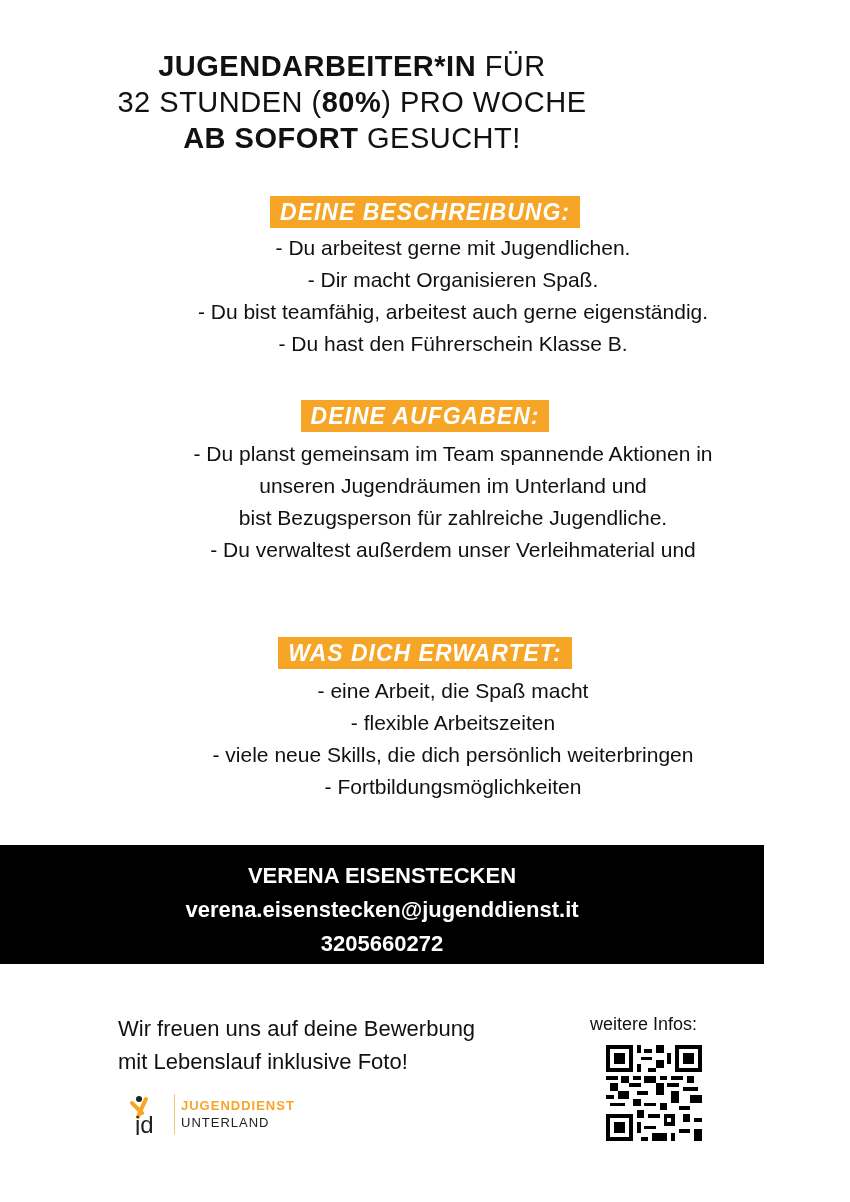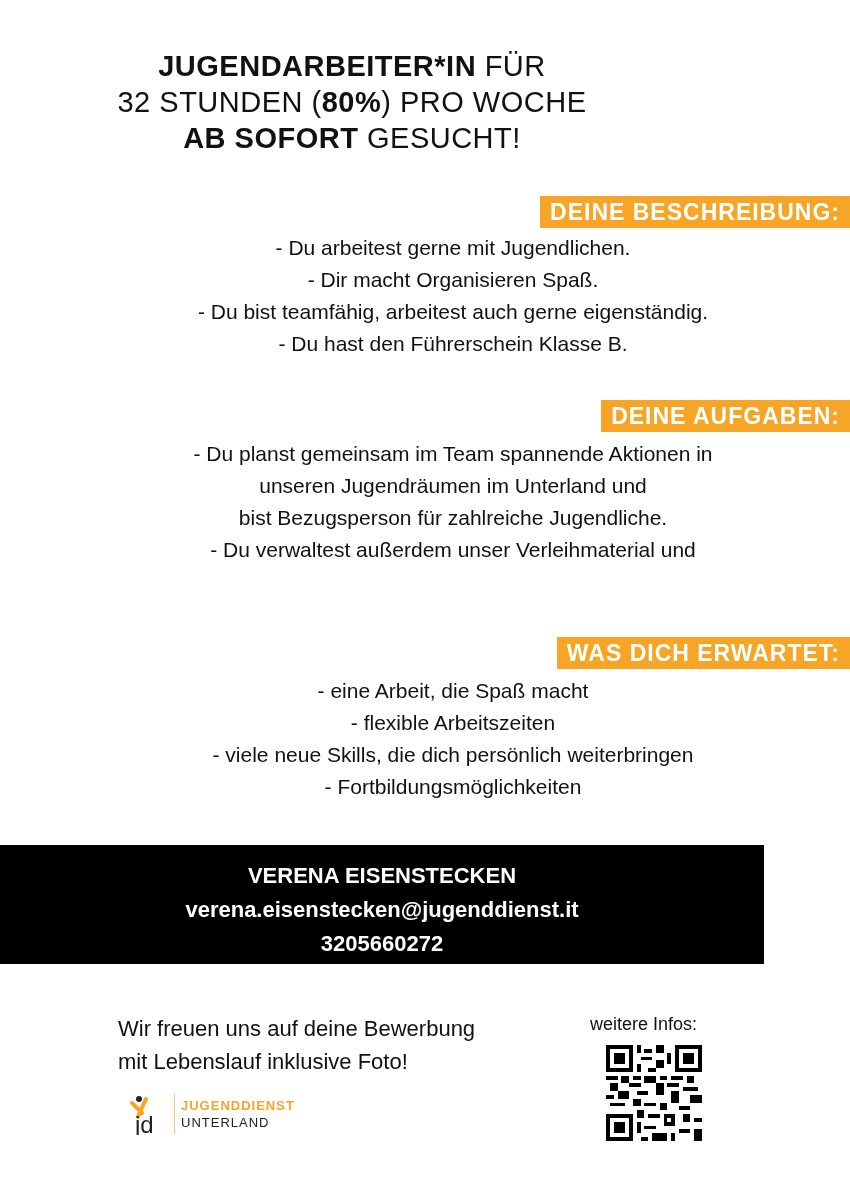--- a/index.html
+++ b/index.html
@@ -2,21 +2,21 @@
 <html><head>
 <meta charset="utf-8">
 <style>
   html, body { margin: 0; padding: 0; }
   body {
     width: 850px; height: 1202px; background: #ffffff; position: relative; overflow: hidden;
     font-family: "Liberation Sans", "DejaVu Sans", sans-serif; color: #111;
   }
   .title { position: absolute; top: 48px; left: 0; width: 704px; text-align: center; font-size: 29px; line-height: 36px; letter-spacing: 0.5px; }
   .title b { font-weight: 900; }
-  .badge-wrap { position: absolute; left: 0; width: 850px; text-align: right; }
+  .badge-wrap { position: absolute; left: 0; width: 850px; text-align: center; font-style: italic; }
   .badge {
     display: inline-block; background: #f7a527; color: #fff; font-weight: bold;
     font-size: 23px; letter-spacing: 1px; padding: 1px 10px; line-height: 30px;
   }
   .list { position: absolute; left: 8px; width: 850px; text-align: center; font-size: 21px; line-height: 32px; color: #111; padding-left: 20px; }
   .list div { white-space: nowrap; }
   .contact {
     position: absolute; top: 845px; left: 0; width: 764px; height: 119px; background: #000; color: #fff;
     text-align: center; font-size: 22px; line-height: 34px; padding-top: 14px; box-sizing: border-box; font-weight: 600;
   }

